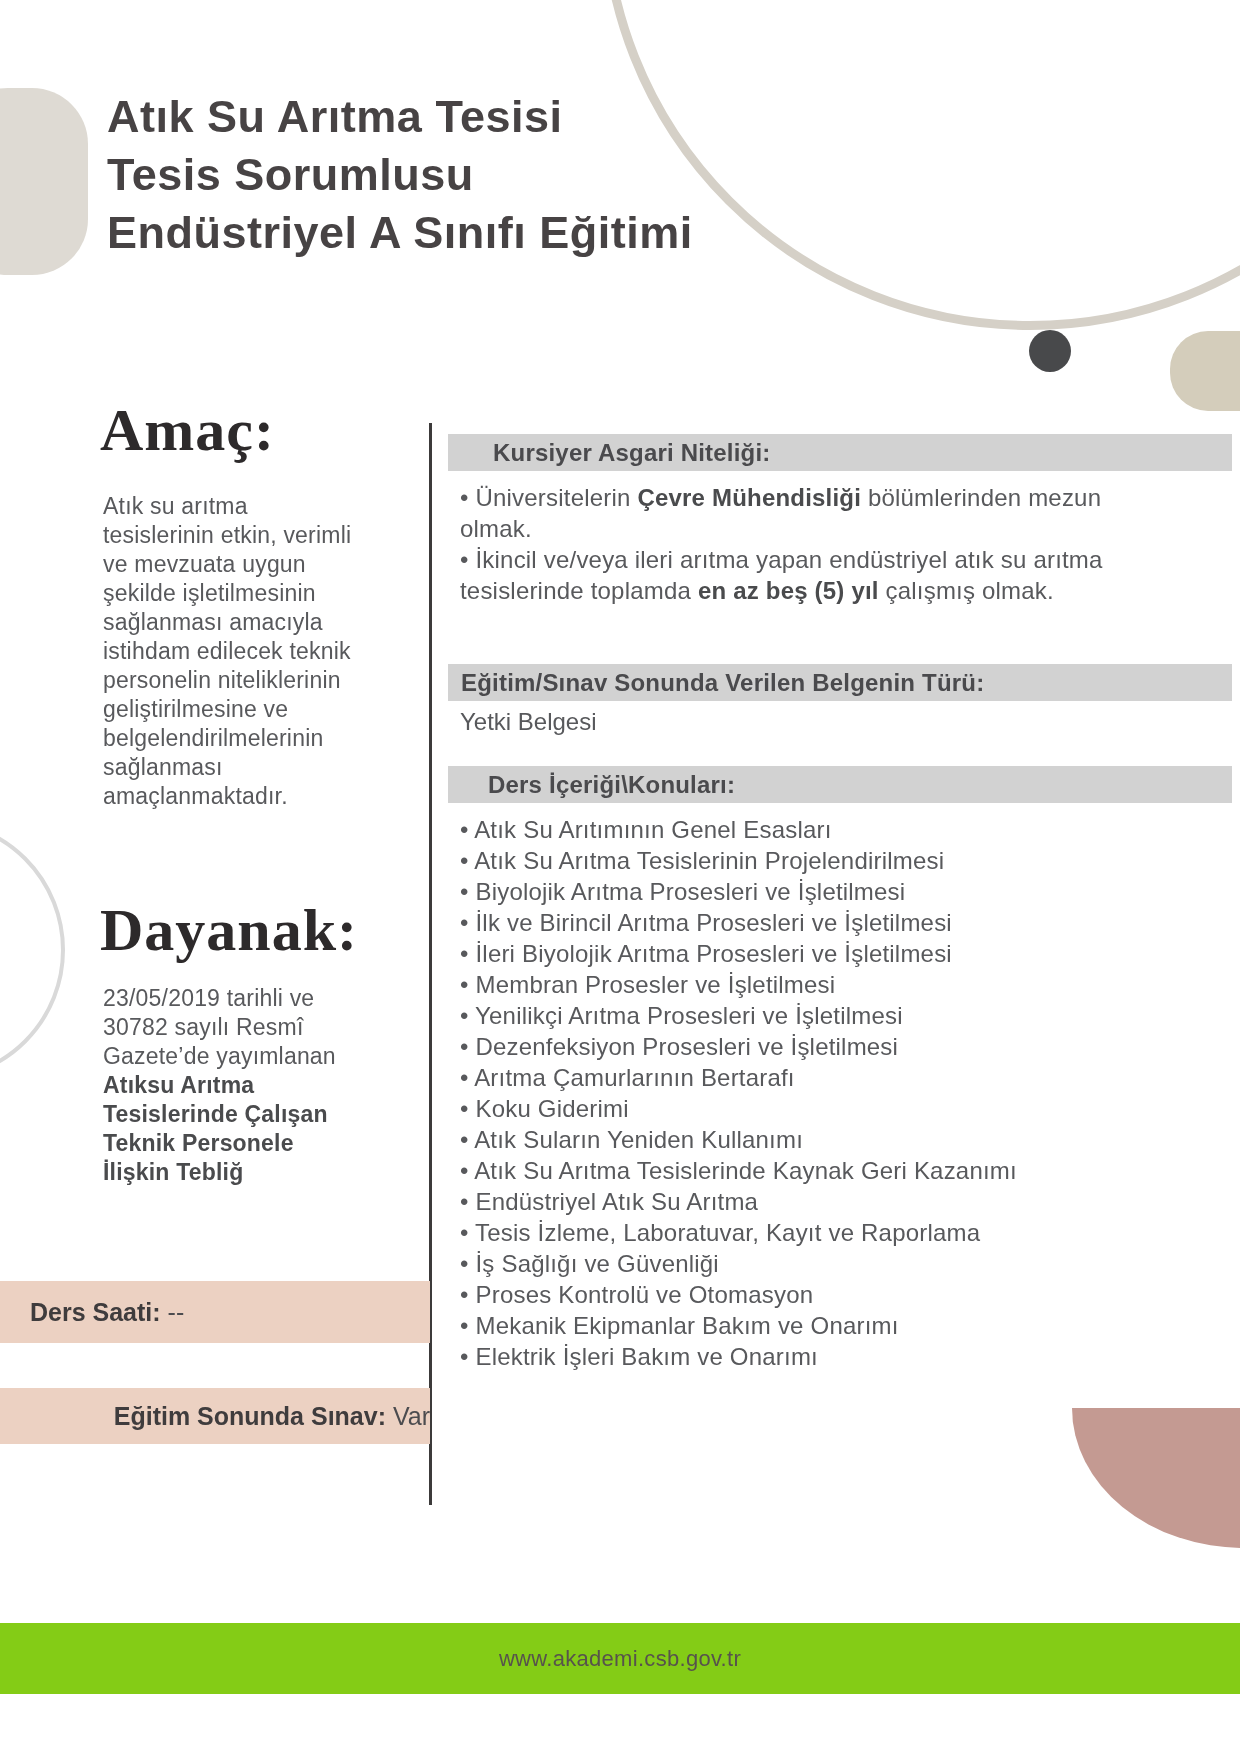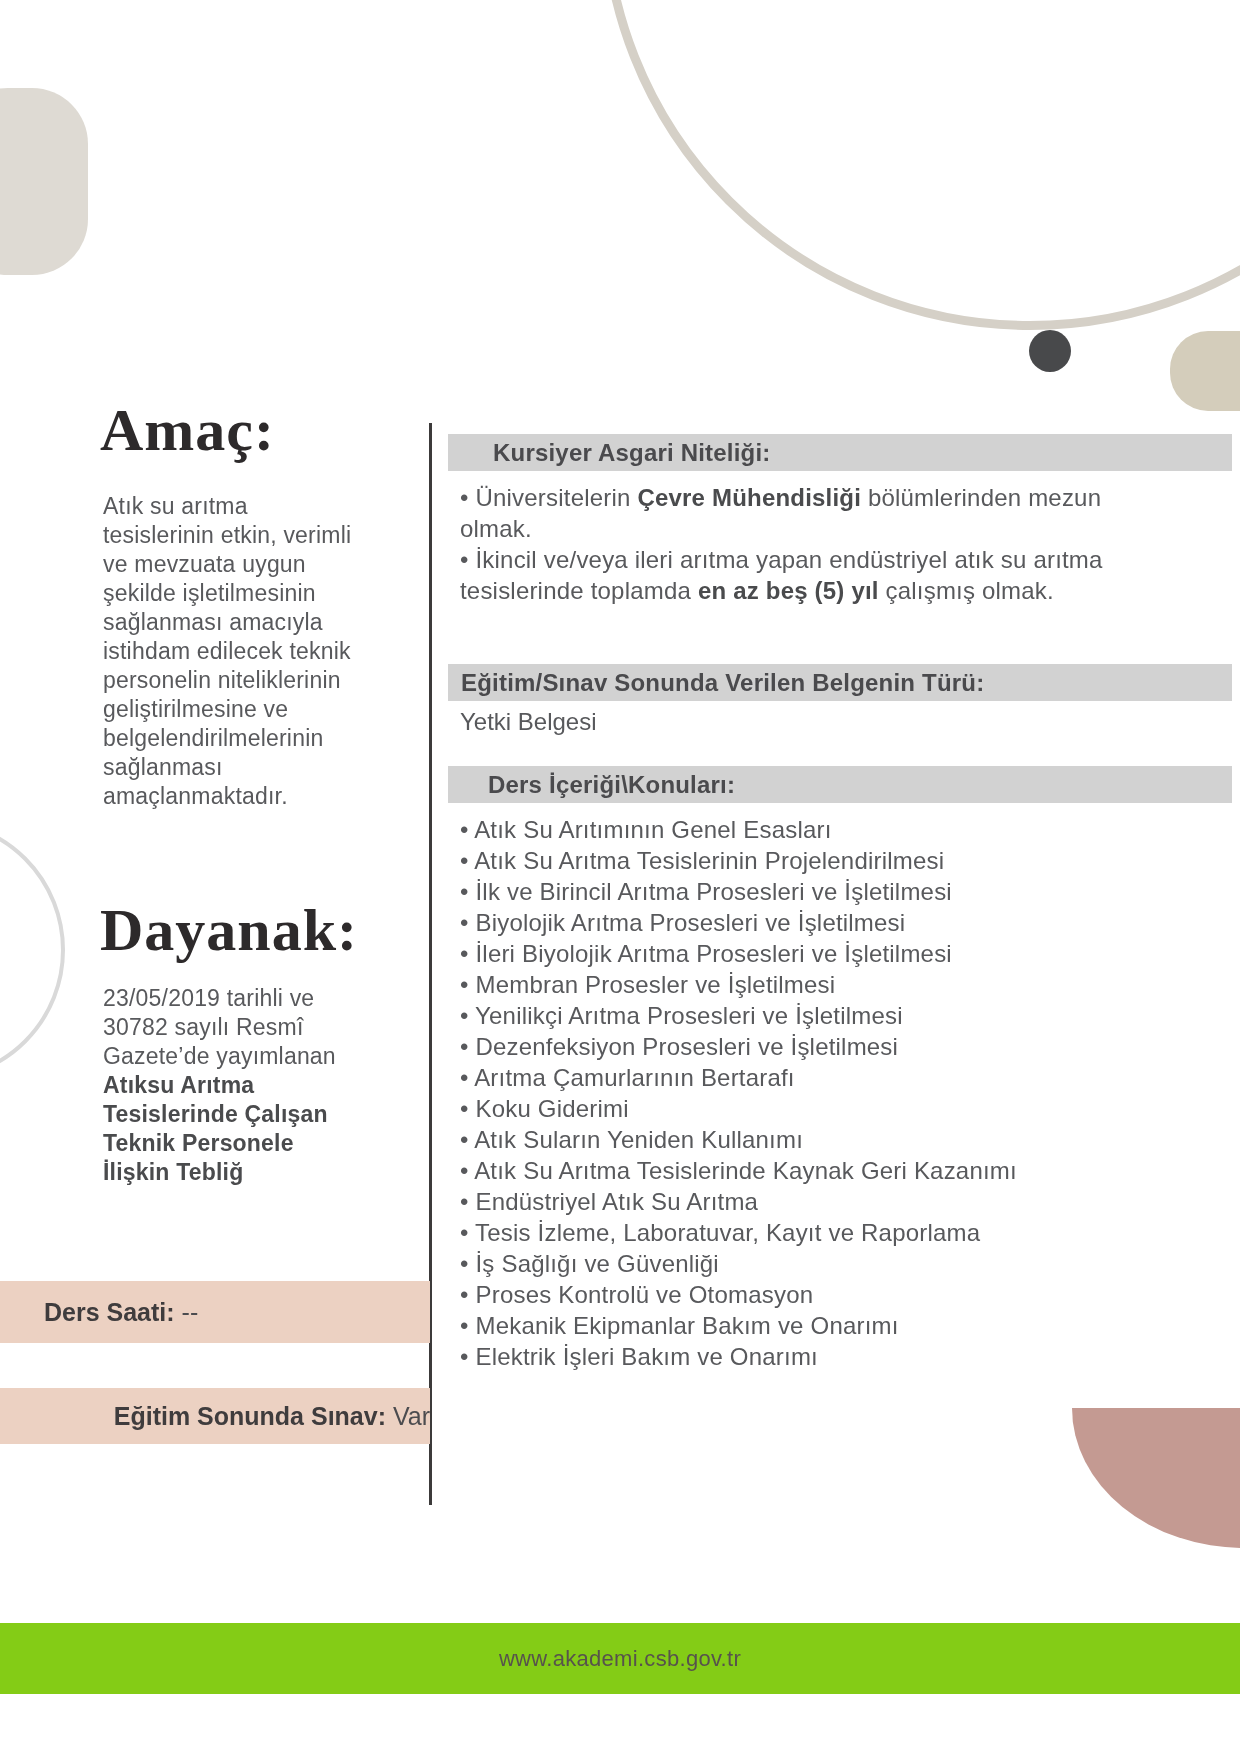--- a/index.html
+++ b/index.html
@@ -42,21 +42,21 @@
   #bar-belge{top:664px;}
   #belge-value{left:460px; top:708px; font-size:24px;}
   #bar-ders{top:766px;padding-left:40px;}
   #topics-list{left:460px; top:814px; width:700px; font-size:24px; line-height:31px;
     margin:0; padding:0; list-style:none; letter-spacing:0.2px;}
   #topics-list li, #kursiyer-list li{margin:0; padding:0;}
   .bullet{color:#58595c;}
 
   
   .pinkbar{left:0; width:430px; background:#ecd1c2; font-size:25px; color:#4c4c4f;
-    padding-left:44px; box-sizing:border-box;}
+    padding-left:30px; box-sizing:border-box;}
   #bar-ders-saati{top:1281px; height:62px; line-height:62px;}
   #bar-sinav{top:1388px; height:56px; line-height:56px;text-align:right;}
   .pinkbar .lbl{font-weight:700; color:#3f3c3d;}
 
   
   #footer{left:0; top:1623px; width:1240px; height:71px; background:#84cc16;
     text-align:center; line-height:71px; font-size:22px; color:#57534c; letter-spacing:0.3px;}
 </style>
 </head>
 <body>
@@ -64,42 +64,47 @@
 <div id="page">
 
   <div class="decor" id="rect-top-left"></div>
   <div class="decor" id="circle-large"></div>
   <div class="decor" id="dark-dot"></div>
   <div class="decor" id="rect-right"></div>
   <div class="decor" id="circle-left"></div>
   <div class="decor" id="quarter-rose"></div>
   <div class="decor" id="divider"></div>
 
+  <div class="layer" id="title">
+    <div>Atık Su Arıtma Tesisi</div>
+    <div>Tesis Sorumlusu</div>
+    <div>Endüstriyel A Sınıfı Eğitimi</div>
+  </div>
 
   <div class="layer serif-heading" id="amac-heading">Amaç:</div>
   <div class="layer" id="amac-body">Atık su arıtma tesislerinin etkin, verimli ve mevzuata uygun şekilde işletilmesinin sağlanması amacıyla istihdam edilecek teknik personelin niteliklerinin geliştirilmesine ve belgelendirilmelerinin sağlanması amaçlanmaktadır.</div>
 
   <div class="layer serif-heading" id="dayanak-heading">Dayanak:</div>
   <div class="layer" id="dayanak-body"><span>23/05/2019 tarihli ve 30782 sayılı Resmî Gazete’de yayımlanan </span><span class="b">Atıksu Arıtma Tesislerinde Çalışan Teknik Personele İlişkin Tebliğ</span></div>
 
   <div class="layer graybar" id="bar-kursiyer">Kursiyer Asgari Niteliği:</div>
   <ul class="layer" id="kursiyer-list">
       <li><span class="bullet">• </span><span>Üniversitelerin </span><span class="b">Çevre Mühendisliği</span><span> bölümlerinden mezun olmak.</span></li>
       <li><span class="bullet">• </span><span>İkincil ve/veya ileri arıtma yapan endüstriyel atık su arıtma tesislerinde toplamda </span><span class="b">en az beş (5) yıl</span><span> çalışmış olmak.</span></li>
     </ul>
 
   <div class="layer graybar" id="bar-belge">Eğitim/Sınav Sonunda Verilen Belgenin Türü:</div>
   <div class="layer" id="belge-value">Yetki Belgesi</div>
 
   <div class="layer graybar" id="bar-ders">Ders İçeriği\Konuları:</div>
   <ul class="layer" id="topics-list">
       <li><span class="bullet">• </span>Atık Su Arıtımının Genel Esasları</li>
       <li><span class="bullet">• </span>Atık Su Arıtma Tesislerinin Projelendirilmesi</li>
+      <li><span class="bullet">• </span>Biyolojik Arıtma Prosesleri ve İşletilmesi</li>
       <li><span class="bullet">• </span>İlk ve Birincil Arıtma Prosesleri ve İşletilmesi</li>
-      <li><span class="bullet">• </span>Biyolojik Arıtma Prosesleri ve İşletilmesi</li>
       <li><span class="bullet">• </span>İleri Biyolojik Arıtma Prosesleri ve İşletilmesi</li>
       <li><span class="bullet">• </span>Membran Prosesler ve İşletilmesi</li>
       <li><span class="bullet">• </span>Yenilikçi Arıtma Prosesleri ve İşletilmesi</li>
       <li><span class="bullet">• </span>Dezenfeksiyon Prosesleri ve İşletilmesi</li>
       <li><span class="bullet">• </span>Arıtma Çamurlarının Bertarafı</li>
       <li><span class="bullet">• </span>Koku Giderimi</li>
       <li><span class="bullet">• </span>Atık Suların Yeniden Kullanımı</li>
       <li><span class="bullet">• </span>Atık Su Arıtma Tesislerinde Kaynak Geri Kazanımı</li>
       <li><span class="bullet">• </span>Endüstriyel Atık Su Arıtma</li>
       <li><span class="bullet">• </span>Tesis İzleme, Laboratuvar, Kayıt ve Raporlama</li>

